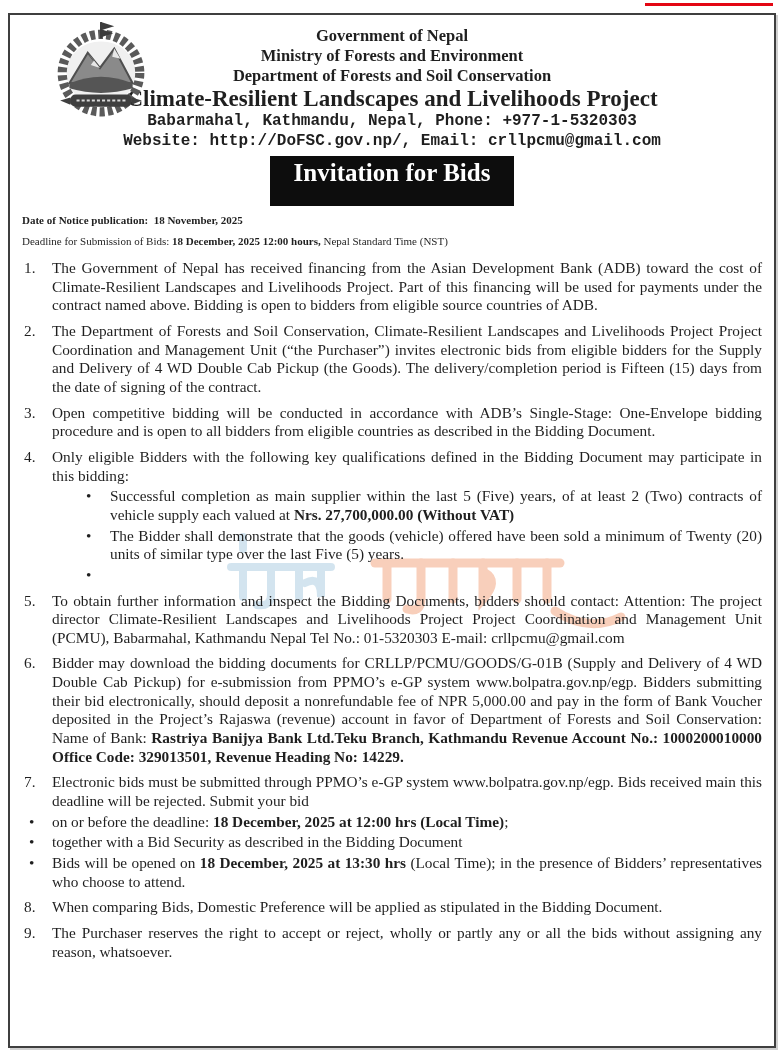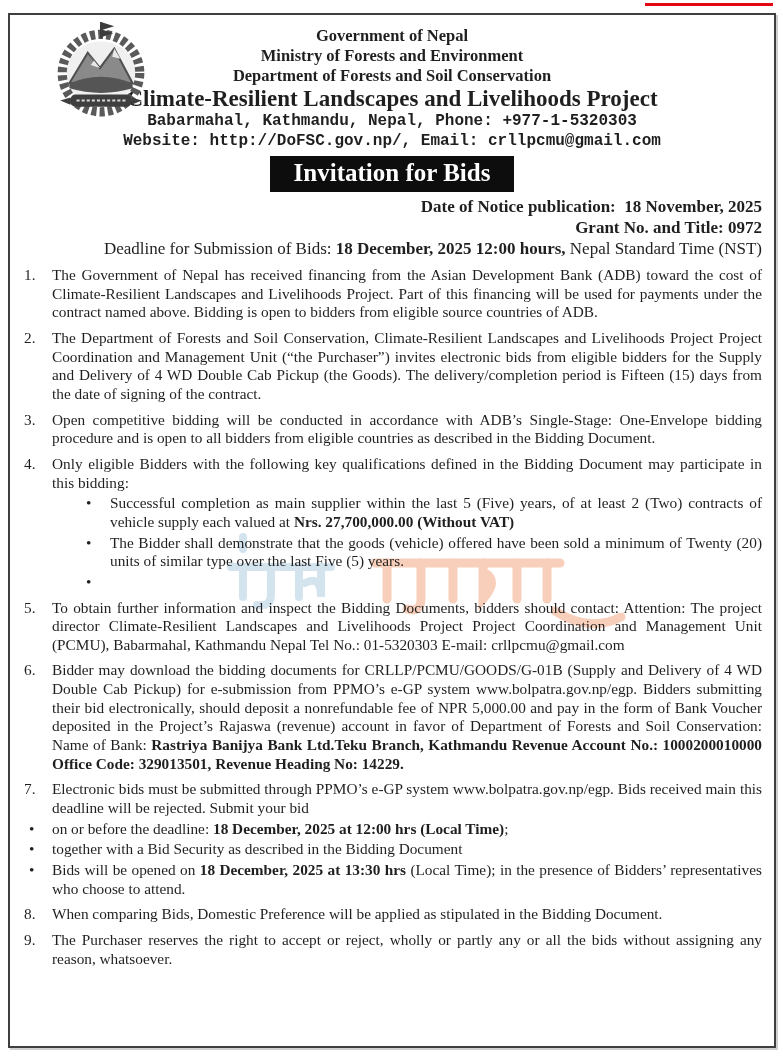--- a/index.html
+++ b/index.html
@@ -23,24 +23,24 @@
   }
   .content{position:relative;z-index:1;}
   .header{position:relative;text-align:center;padding-top:11px;}
   .logo{position:absolute;left:26px;top:4px;width:106px;height:102px;}
   .hline{font-weight:bold;}
   .h-sm{font-size:16.5px;line-height:20px;}
   .h-lg{font-size:23px;line-height:25px;}
   .h-ad{font-size:16px;line-height:20px;font-family:Liberation Mono, monospace;}
   .banner{
     display:table;margin:5px auto 4px;background:#0d0d0d;color:#ffffff;
-    font-weight:bold;font-size:25px;line-height:28px;padding:3px 24px 5px;
+    font-weight:bold;font-size:25px;line-height:28px;padding:3px 24px 19px;
   }
   .info-line{
-    text-align:right;font-size:17px;line-height:21px;
+    text-align:left;font-size:11px;line-height:21px;
   }
   .body-list{margin-top:3px;font-size:15.3px;line-height:1.22;}
   .item{display:flex;margin-top:7px;}
   .item.bullet{margin-top:2px;}
   .item .marker{flex:0 0 30px;padding-left:2px;box-sizing:border-box;}
   .item.bullet .marker{padding-left:7px;}
   .item.l2{padding-left:62px;}
   .item.l2 .marker{flex:0 0 26px;padding-left:2px;}
   .item .itext{flex:1;text-align:justify;}
   .b{font-weight:bold;}
@@ -98,21 +98,20 @@
       <div class="hline h-ad">Babarmahal, Kathmandu, Nepal, Phone: +977-1-5320303</div>
       <div class="hline h-ad">Website: http://DoFSC.gov.np/, Email: crllpcmu@gmail.com</div>
     </div>
 
     <div class="banner">
       <span>Invitation for Bids</span>
     </div>
 
     <div id="info-lines">
         <div class="info-line"><span class="b">Date of Notice publication:&nbsp; 18 November, 2025</span></div>
-        <div class="info-line"><span class="b">Grant No. and Title: 0972</span></div>
         <div class="info-line"><span>Deadline for Submission of Bids: </span><span class="b">18 December, 2025 12:00 hours,</span><span> Nepal Standard Time (NST)</span></div>
       </div>
 
     <div id="body-list" class="body-list">
         <div class="item">
           <span class="marker">1.</span>
           <div class="itext"><span>The Government of Nepal has received financing from the Asian Development Bank (ADB) toward the cost of Climate-Resilient Landscapes and Livelihoods Project. Part of this financing will be used for payments under the contract named above. Bidding is open to bidders from eligible source countries of ADB.</span></div>
         </div>
         <div class="item">
           <span class="marker">2.</span>

